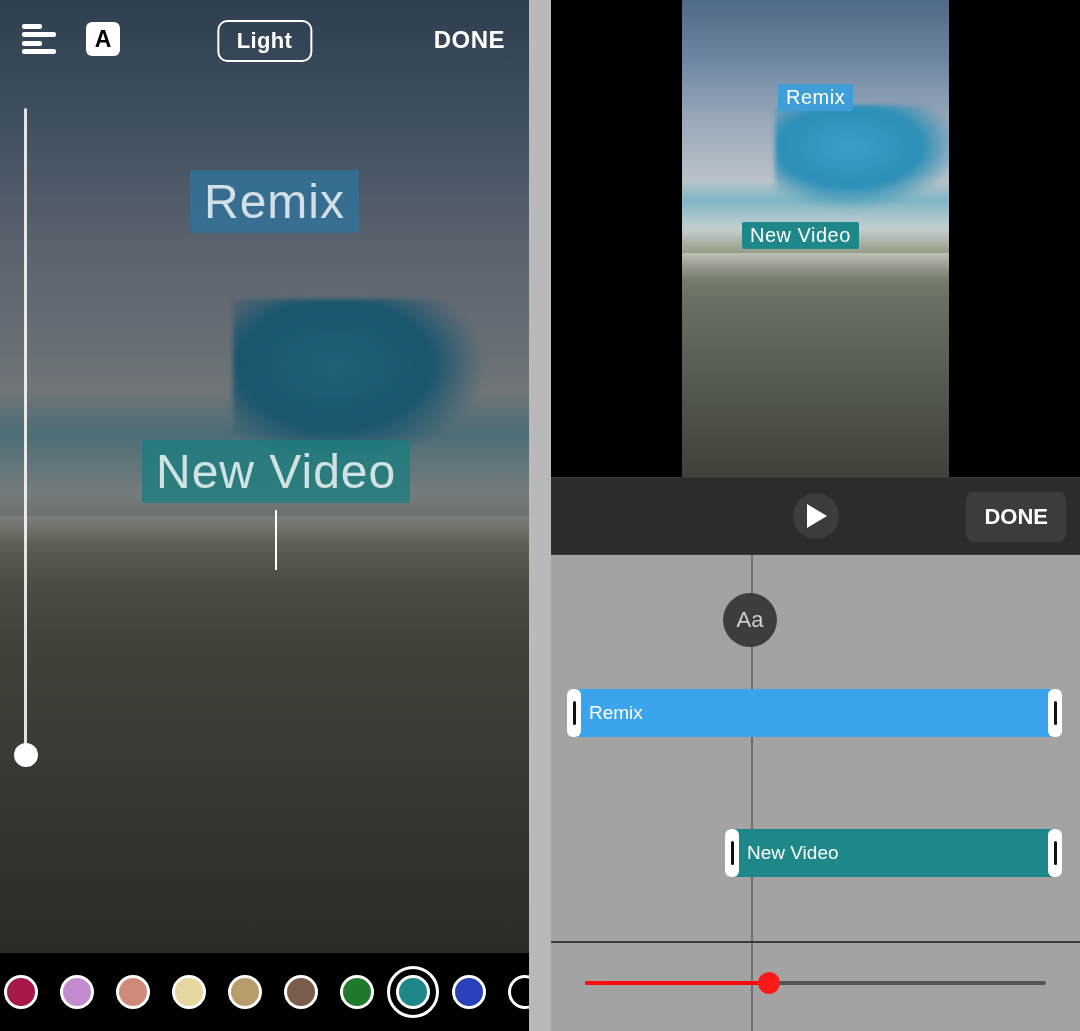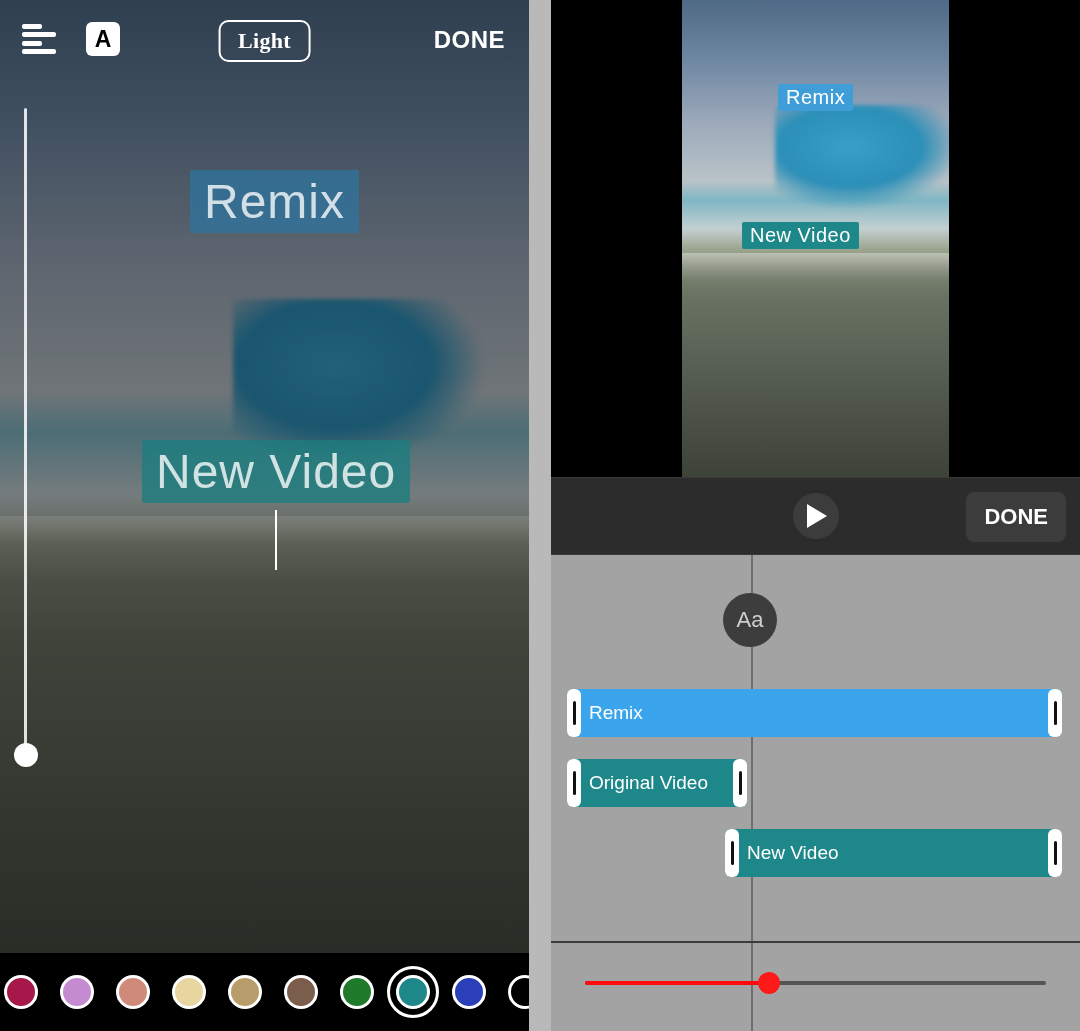--- a/index.html
+++ b/index.html
@@ -39,21 +39,21 @@
   .left .dim-overlay {
     position:absolute; inset:0; background:rgba(0,0,0,.40);
   }
 
   
   .topbar { position:absolute; top:0; left:0; right:0; height:78px; display:flex; align-items:center; padding:0 22px; gap:30px; }
   .icon-box { width:34px; height:30px; display:flex; flex-direction:column; justify-content:space-between; }
   .icon-box span { display:block; background:#fff; border-radius:2px; }
   .align-1{height:5px;width:60%;} .align-2{height:5px;width:100%;} .align-3{height:5px;width:60%;} .align-4{height:5px;width:100%;}
   .a-pill { width:34px; height:34px; background:#fff; border-radius:6px; color:#000; font-weight:800; font-size:23px; display:flex; align-items:center; justify-content:center; }
-  .font-btn { border:2px solid #fff; border-radius:10px; padding:6px 18px; color:#fff; font-size:22px; font-weight:600; letter-spacing:.3px; margin-left:auto; margin-right:auto; position:absolute; left:50%; transform:translateX(-50%); top:20px;font-family:Liberation Serif, serif;}
+  .font-btn { border:2px solid #fff; border-radius:10px; padding:6px 18px; color:#fff; font-size:22px; font-weight:600; letter-spacing:.3px; margin-left:auto; margin-right:auto; position:absolute; left:50%; transform:translateX(-50%); top:20px;}
   .done-l { position:absolute; right:24px; top:26px; color:#fff; font-weight:700; font-size:24px; letter-spacing:.5px; }
 
   
   .vslider { position:absolute; left:24px; top:108px; width:3px; height:655px; background:rgba(255,255,255,.85); border-radius:2px;}
   .vslider .knob { position:absolute; left:-10px; bottom:-4px; width:24px; height:24px; background:#fff; border-radius:50%; }
 
   
   .txt { position:absolute; color:rgba(255,255,255,.78); font-weight:300; letter-spacing:1px; padding:4px 14px; border-radius:2px; }
   .txt.remixL { top:170px; left:190px; font-size:48px; background:rgba(44,116,160,.72); }
   .txt.newL   { top:440px; left:142px; font-size:48px; background:rgba(27,126,127,.78); }
@@ -167,29 +167,20 @@
 
       <div class="clip remixC">
         <div class="handleL">
             <div class="grip"></div>
           </div>
         <span>Remix</span>
         <div class="handleR">
             <div class="grip"></div>
           </div>
       </div>
-      <div class="clip origC">
-        <div class="handleL">
-            <div class="grip"></div>
-          </div>
-        <span>Original Video</span>
-        <div class="handleR">
-            <div class="grip"></div>
-          </div>
-      </div>
       <div class="clip newC">
         <div class="handleL">
             <div class="grip"></div>
           </div>
         <span>New Video</span>
         <div class="handleR">
             <div class="grip"></div>
           </div>
       </div>
 

